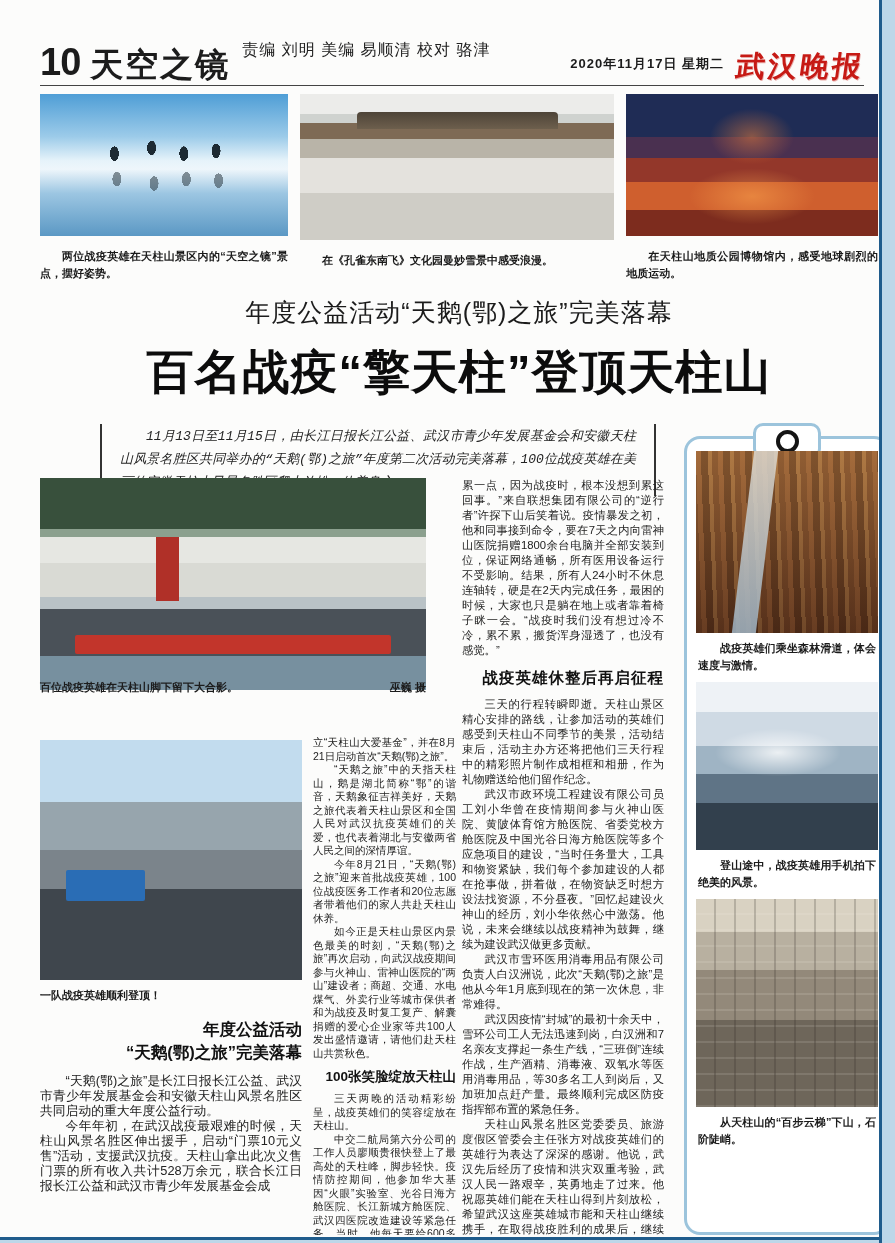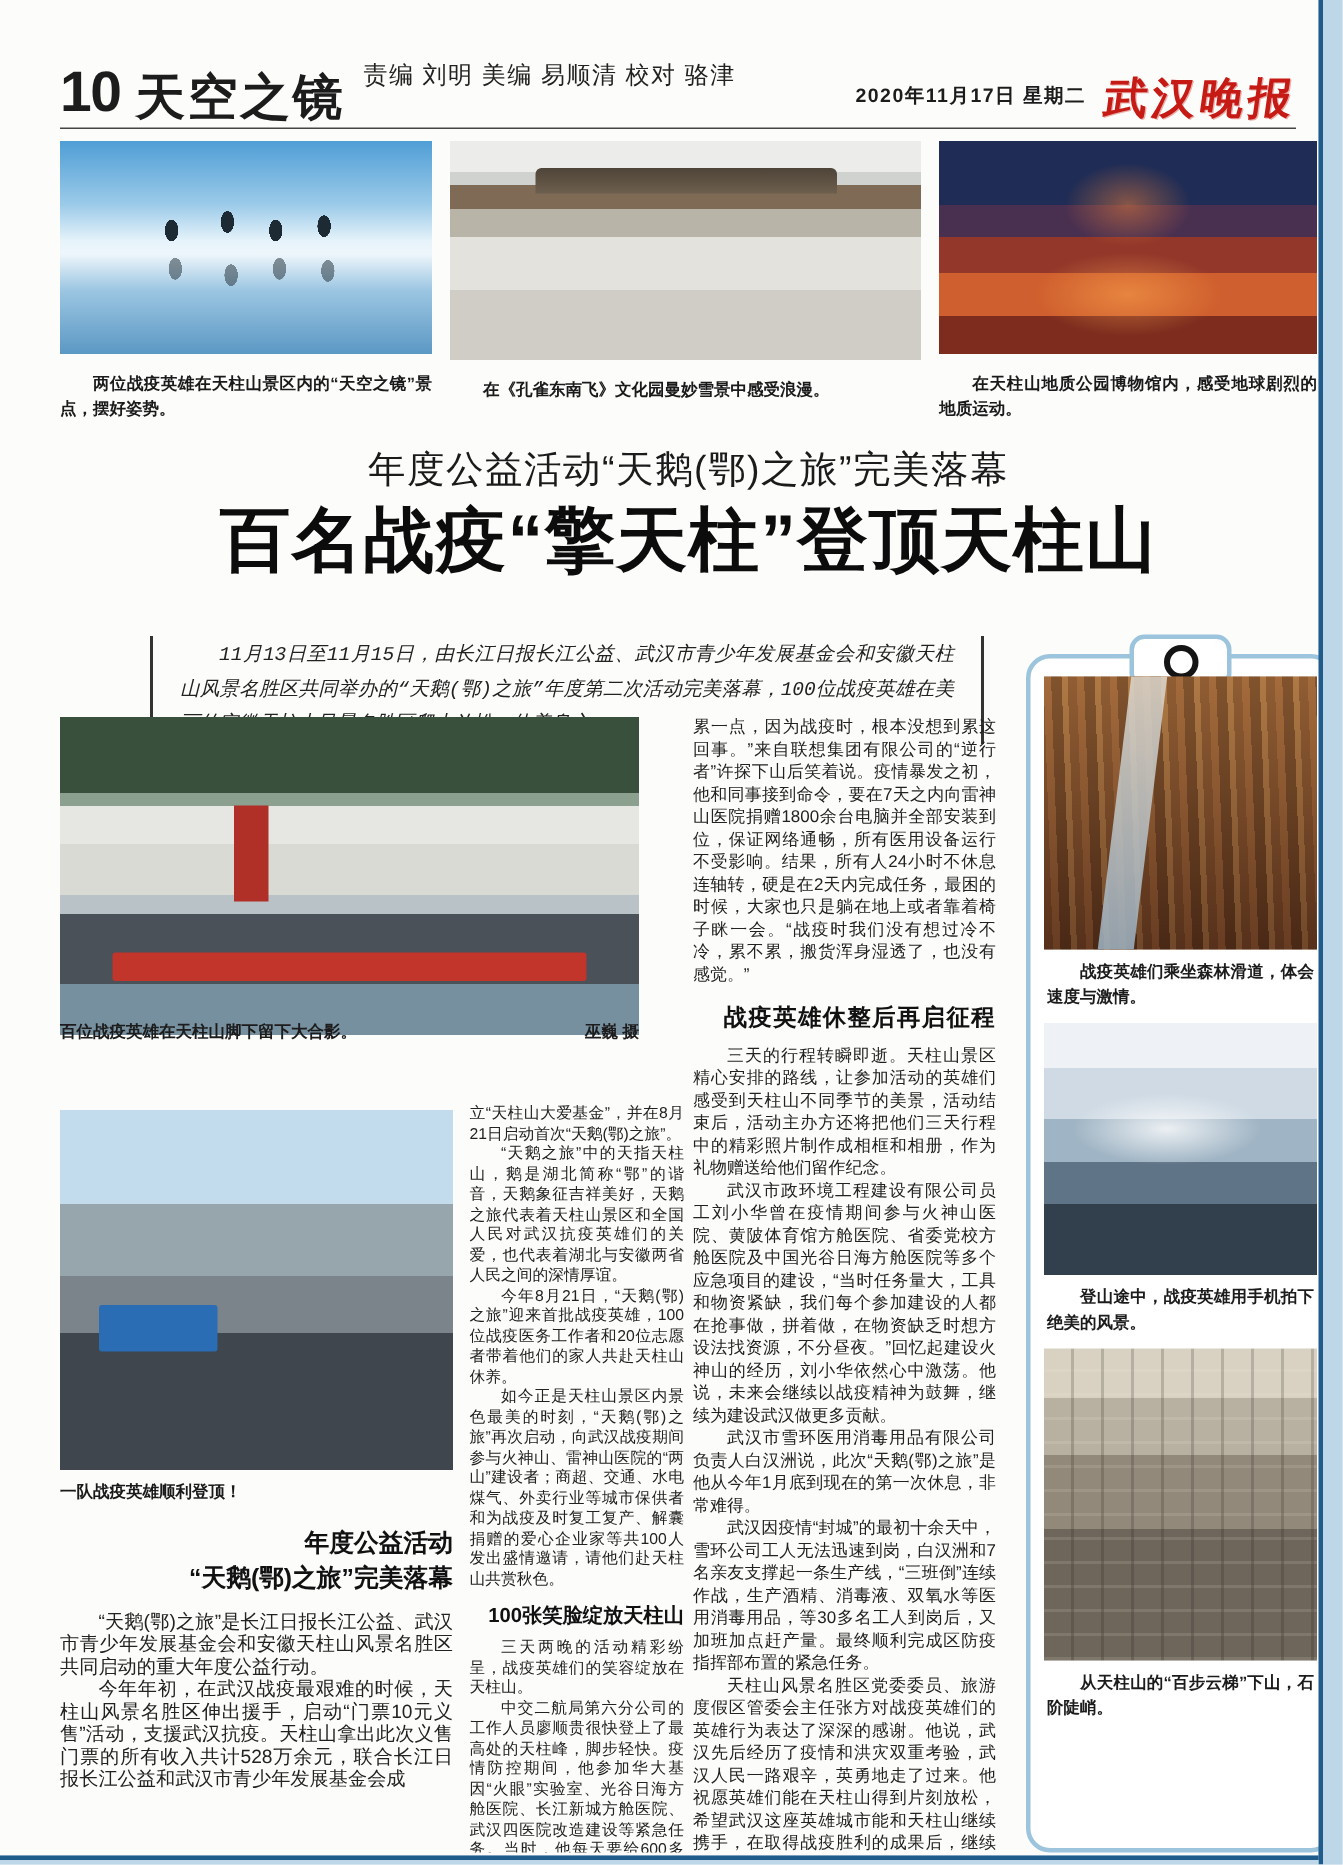--- a/index.html
+++ b/index.html
@@ -50,21 +50,21 @@
   .ph-snow::before{content:"";position:absolute;left:18%;right:18%;top:12%;height:12%;
     background:linear-gradient(180deg,#4e4438,#6d5f4d);border-radius:4px 4px 0 0;}
   .ph-museum{height:142px;background:linear-gradient(180deg,#1f2c55 0 30%,#4a3050 30% 45%,#93372a 45% 62%,#cf5f2e 62% 82%,#7d2c1e 82% 100%);}
   .ph-museum::before{content:"";position:absolute;inset:0;background:
     radial-gradient(60px 40px at 50% 30%,rgba(220,120,60,.55),transparent 70%),
     radial-gradient(90px 40px at 50% 72%,rgba(255,170,80,.5),transparent 70%);}
 
   
   .headline{position:absolute;left:40px;top:296px;width:838px;text-align:center;}
   .kicker{font-size:25px;letter-spacing:1px;color:#1b1b1b;font-weight:500;}
-  .bigtitle{font-size:47px;font-weight:900;letter-spacing:1px;margin-top:0;color:#0c0c0c;}
+  .bigtitle{font-size:47px;font-weight:900;letter-spacing:1px;margin-top:12px;color:#0c0c0c;}
 
   
   .lede{position:absolute;left:100px;top:412px;width:556px;box-sizing:border-box;
     border-left:2px solid #333;border-right:2px solid #333;padding:2px 18px;
     font-family:Liberation Mono, monospace;font-style:italic;font-size:13px;line-height:1.75;
     text-align:justify;color:#222;}
 
   
   .mainphoto{position:absolute;left:40px;top:478px;width:386px;height:212px;}
   .ph-lodge{height:100%;background:linear-gradient(180deg,#38503c 0 24%,#8ba08e 24% 28%,#e6e7e2 28% 40%,#d9dad4 40% 56%,#b9c2c6 56% 62%,#4a5158 62% 84%,#77909f 84% 100%);}

